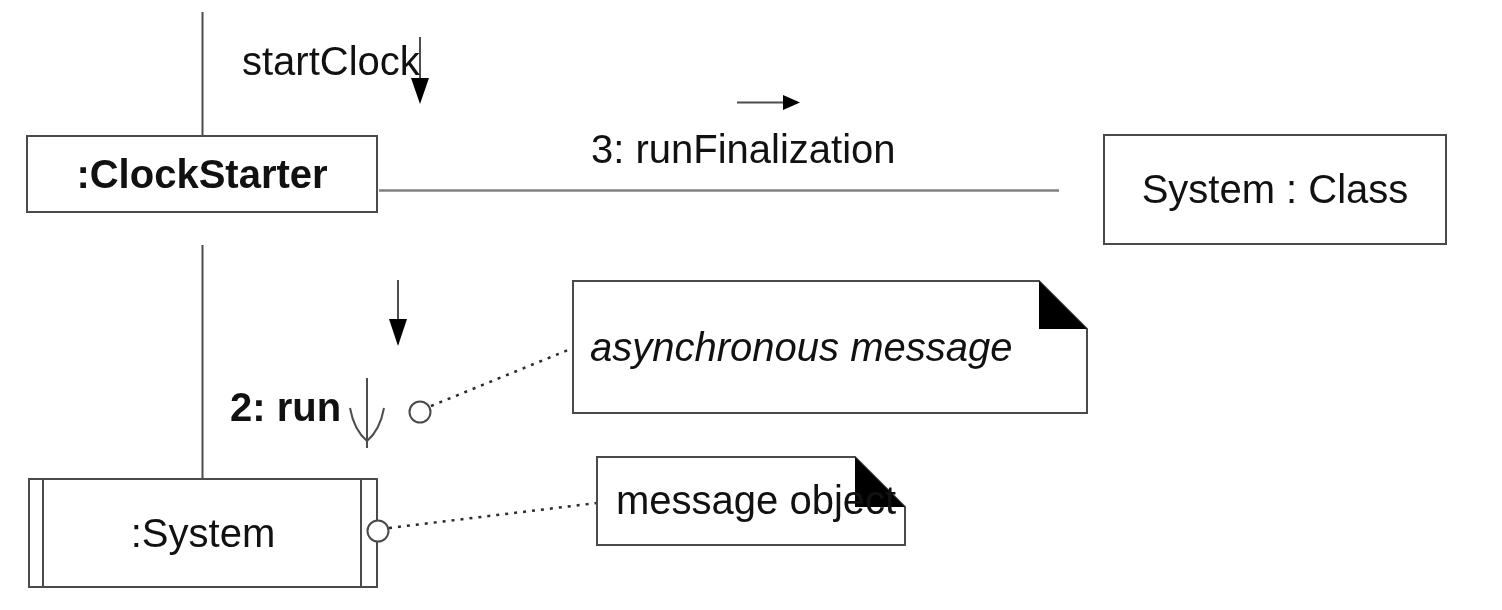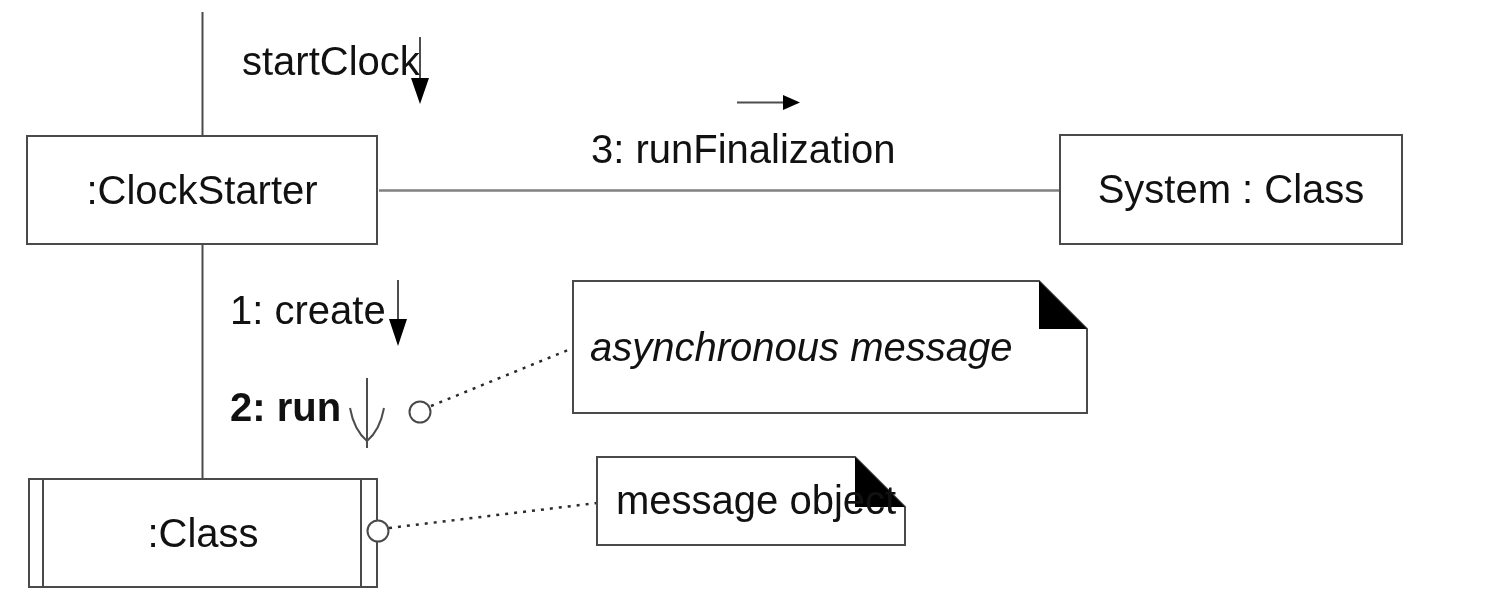--- a/index.html
+++ b/index.html
@@ -17,22 +17,22 @@
     background: #fff;
     border: 2px solid var(--border, #4a4a4a);
     display: flex;
     align-items: center;
     justify-content: center;
     font-size: 40px;
     color: var(--text, #111111);
     z-index: 1;
     white-space: nowrap;
   }
-  .node-clockstarter { left: 26px;  top: 135px; width: 352px; height: 110px; }
-  .node-system      { left: 1059px; top: 134px; width: 344px; height: 111px; }
+  .node-clockstarter { left: 26px;  top: 135px; width: 352px; height: 78px; font-weight: bold; }
+  .node-system      { left: 1103px; top: 134px; width: 344px; height: 111px; }
   .node-clock       { left: 28px;  top: 478px; width: 350px; height: 110px; }
   .side-rail {
     position: absolute;
     top: 0; bottom: 0;
     width: 2px;
     background: var(--border, #4a4a4a);
   }
   .side-rail.left  { left: 12px; }
   .side-rail.right { right: 14px; }
   .art {
@@ -75,21 +75,21 @@
     <span>:ClockStarter</span>
   </div>
 
   <div class="node node-system">
     <span>System : Class</span>
   </div>
 
   <div class="node node-clock">
     <div class="side-rail left"></div>
     <div class="side-rail right"></div>
-    <span>:Class</span>
+    <span>:System</span>
   </div>
 
   <svg class="art" width="1502" height="610" viewBox="0 0 1502 610">
 
     <line class="stroke" x1="202.5" y1="12" x2="202.5" y2="136"></line>
     <line class="stroke" x1="202.5" y1="245" x2="202.5" y2="479"></line>
 
     <line class="connector" x1="379" y1="190.5" x2="1059" y2="190.5"></line>
 
     <line class="stem" x1="420" y1="37" x2="420" y2="82"></line>
@@ -111,19 +111,18 @@
 
     <polygon class="note-shape" points="573,281 1039,281 1087,329 1087,413 573,413"></polygon>
     <polygon class="fold" points="1039,281 1039,329 1087,329"></polygon>
 
     <polygon class="note-shape" points="597,457 855,457 905,507 905,545 597,545"></polygon>
     <polygon class="fold" points="855,457 855,507 905,507"></polygon>
   </svg>
 
   <div class="lbl lbl-startclock">startClock</div>
   <div class="lbl lbl-runfinalization">3: runFinalization</div>
-  <div class="lbl lbl-create">1: create</div>
   <div class="lbl lbl-run">2: run</div>
 
   <div class="lbl lbl-note-async">asynchronous message</div>
   <div class="lbl lbl-note-active">message object</div>
 
 </div>
 
 </body></html>

